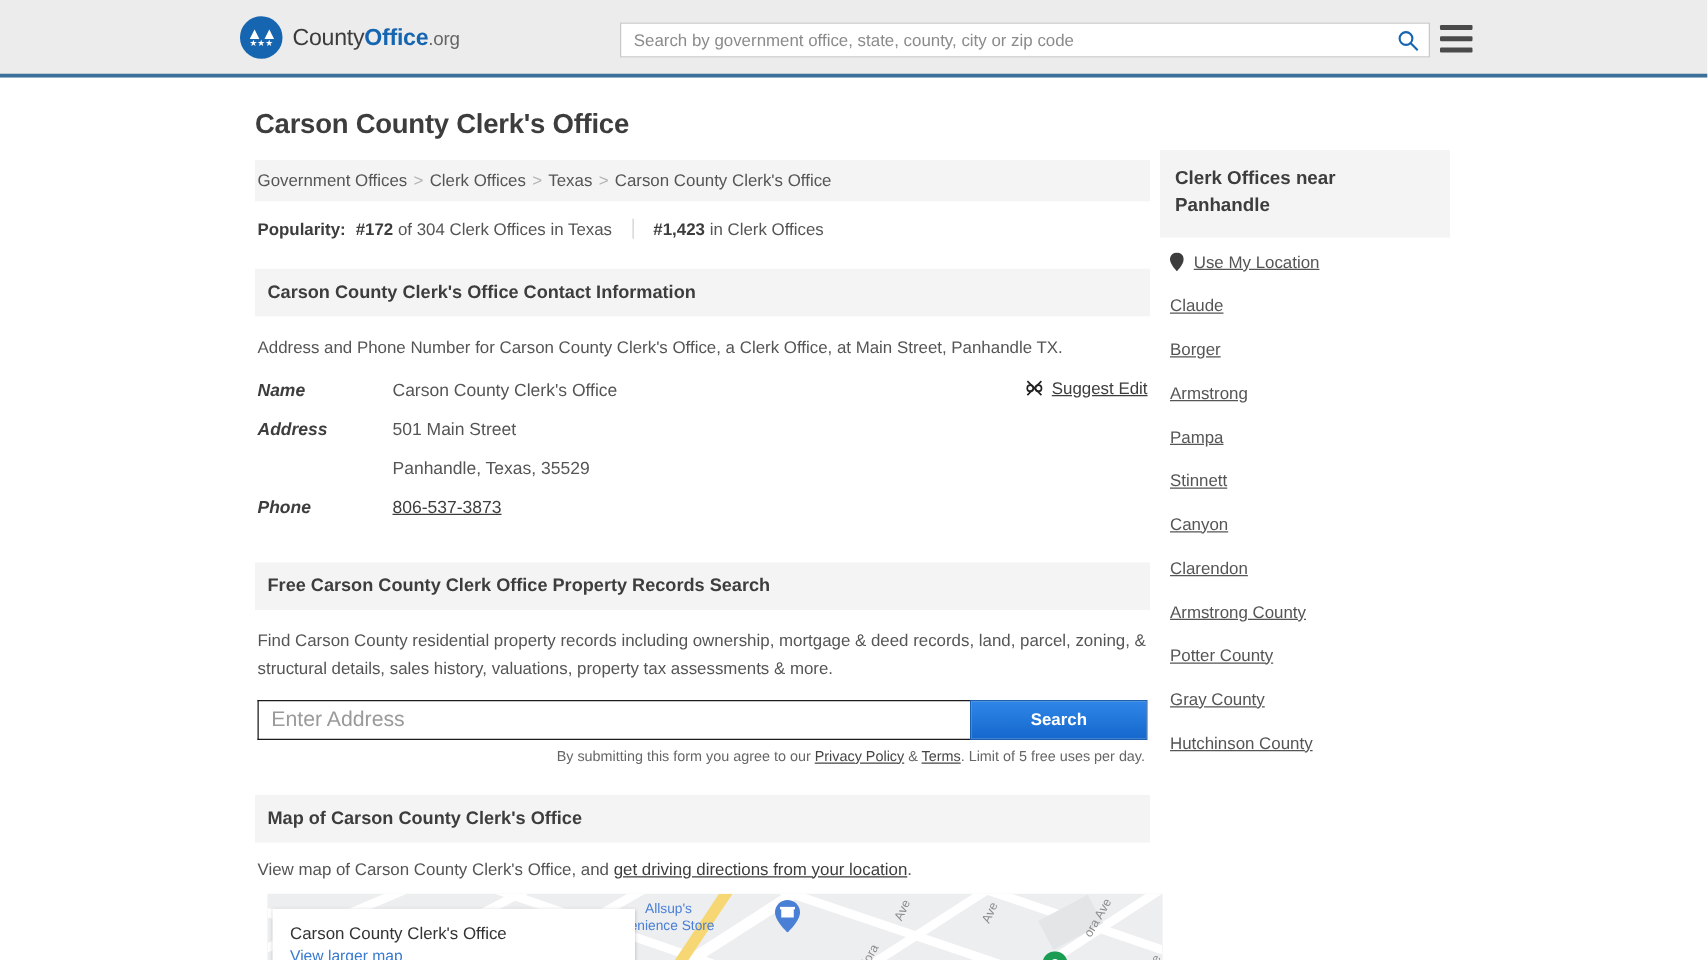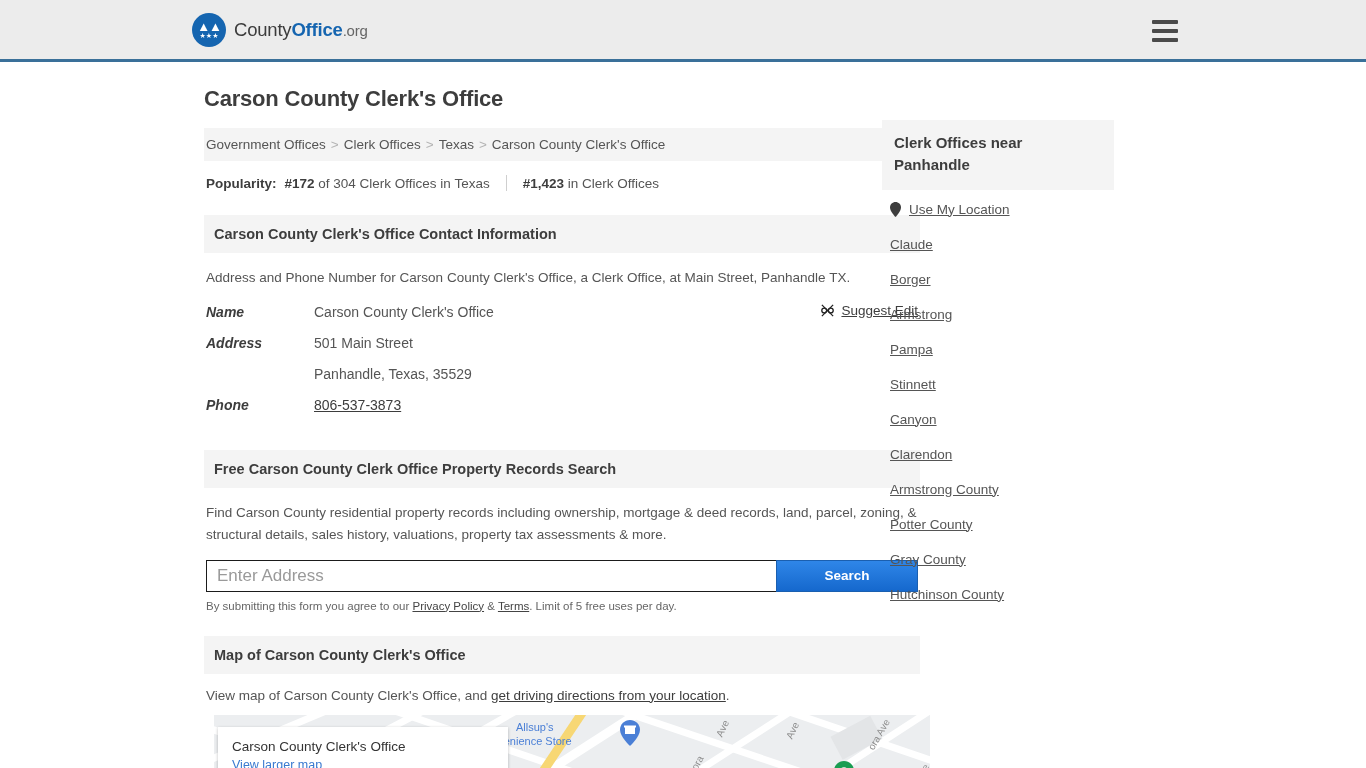--- a/index.html
+++ b/index.html
@@ -81,21 +81,21 @@
     padding: 0;
     position: relative;
   }
   .content {
     position: absolute;
     left: 204px; top: 24px;
     width: 716px;
   }
   .sidebar {
     position: absolute;
-    left: 882px; top: 58px;
+    left: 928px; top: 58px;
     width: 232px;
   }
 
   h1.page-title {
     font-size: 22px;
     color: #3d3d3d;
     font-weight: bold;
     margin: 0 0 16px 0;
     letter-spacing: -0.2px;
   }
@@ -188,21 +188,21 @@
     width: 143px;
     border: 1px solid #1a5fb0;
     background: linear-gradient(to bottom, #2f86e8 0%, #1568cd 100%);
     color: #fff;
     font-weight: bold;
     font-size: 13.5px;
     cursor: pointer;
     font-family: "Liberation Sans", sans-serif;
   }
   .disclaimer {
-    text-align: left;
+    text-align: right;
     font-size: 11.5px;
     color: #666;
     margin-top: 8px;
     padding-right: 2px;
   }
   .disclaimer a { color: #444; text-decoration: underline; }
 
   .map-note { font-size: 13.5px; color: #555; margin: 0 0 12px 0; }
   .map-note a { color: #3d3d3d; text-decoration: underline; }
 
@@ -269,20 +269,29 @@
   <div class="logo-wrap">
     <div class="logo-mark">
       <span class="eagle">▲▲</span>
       <span class="stars">★★★</span>
     </div>
     <div class="logo-text">
       <span class="c1">County</span><span class="c2">Office</span><span class="c3">.org</span>
     </div>
   </div>
 
+  <div class="search-area">
+    <input class="search-input" type="text" placeholder="Search by government office, state, county, city or zip code" style="">
+    <div class="hdr-search-icon">
+      <svg viewBox="0 0 20 20" fill="none" stroke="#1565b0" stroke-width="2">
+        <circle cx="8" cy="8" r="6"></circle>
+          <line x1="12.5" y1="12.5" x2="19" y2="19"></line>
+      </svg>
+    </div>
+  </div>
 
   <div class="hamburger">
     <span></span>
       <span></span>
       <span></span>
   </div>
 </div>
 
 <div class="page">
 

